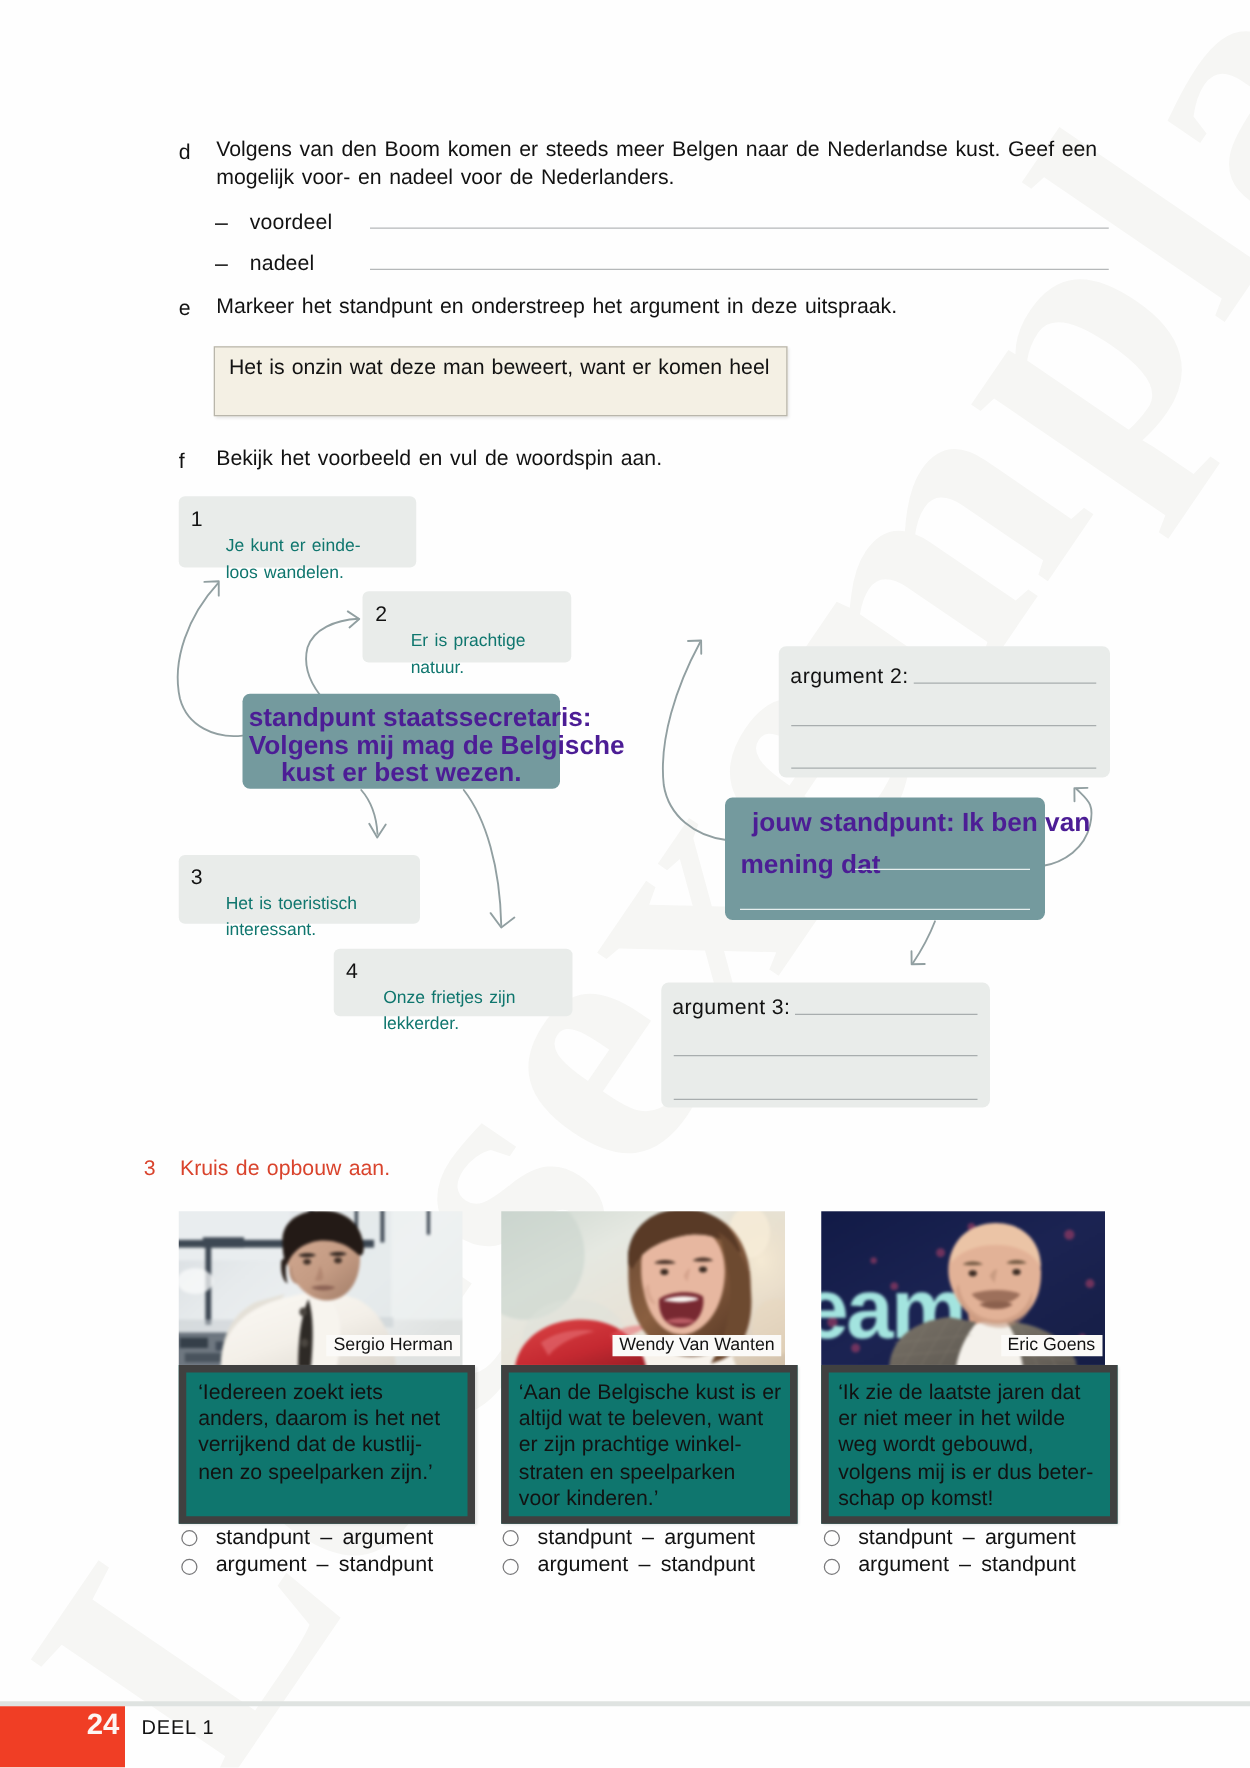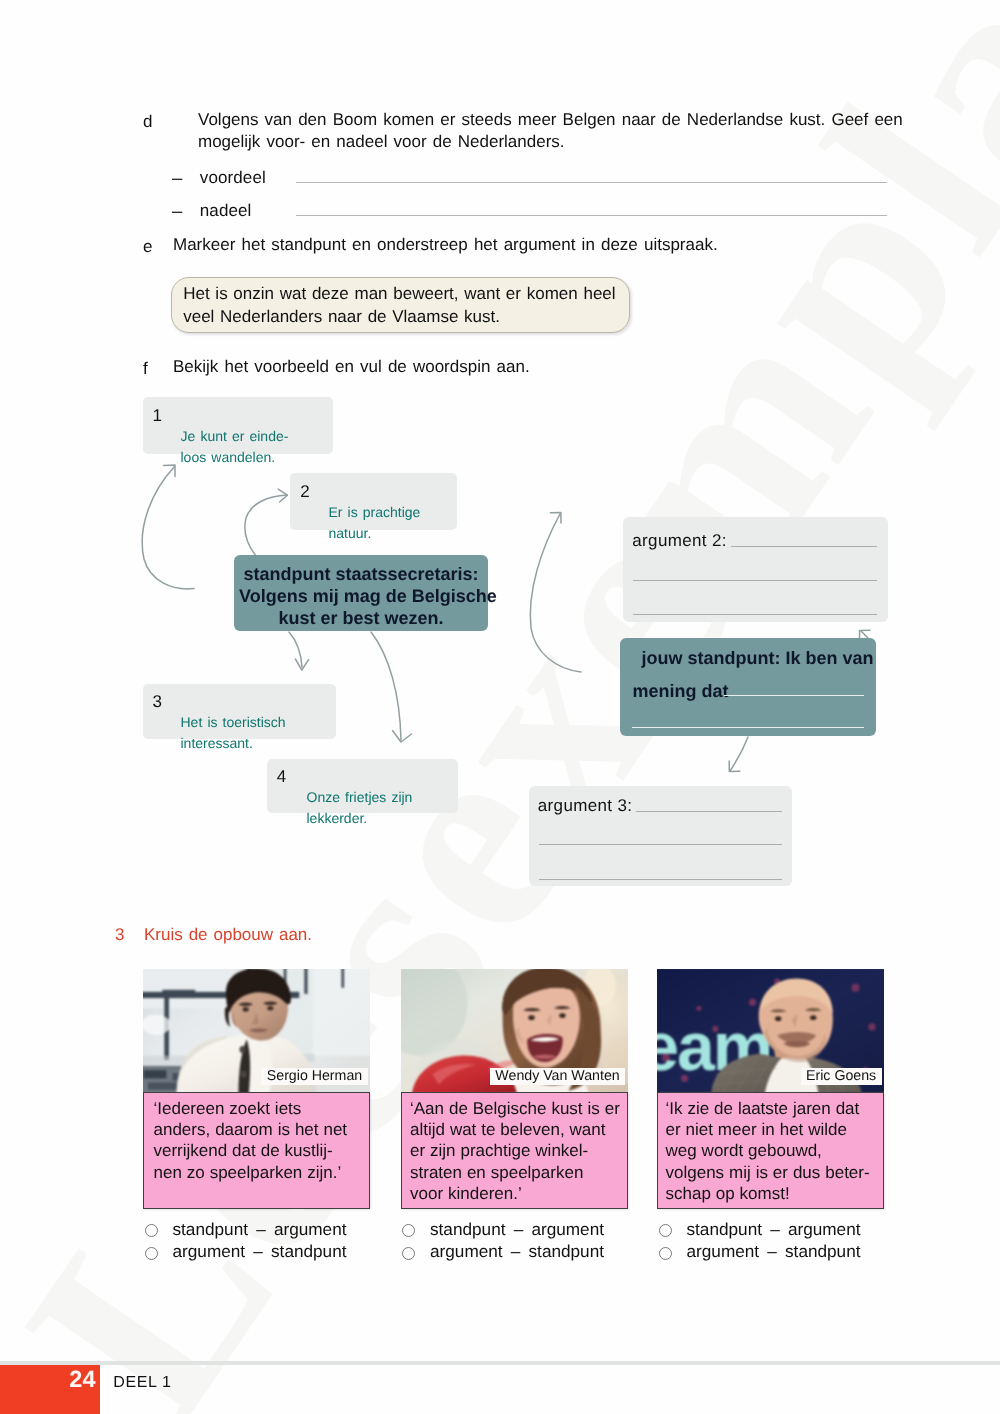--- a/index.html
+++ b/index.html
@@ -25,36 +25,36 @@
 
   
   #statement-box{position:absolute;background:#f4f0e4;border:1px solid #b9b6ab;
       box-shadow:1.5px 1.5px 2.5px rgba(0,0,0,.11);}
   #statement-box p{margin:0;font-size:17px;line-height:23.3px;color:#121212;word-spacing:1.0px;white-space:nowrap;}
 
   
   .wbox{position:absolute;background:#e9ecea;border-radius:5px;}
   .wbox .num{position:absolute;font-size:17px;color:#121212;}
   .wbox .txt{position:absolute;font-size:14px;line-height:21.2px;color:#0f766e;word-spacing:1.2px;white-space:nowrap;margin-top:20px;}
-  .tealbox{position:absolute;background:#749a9e;border-radius:6px;color:#0f172a;
-      font-weight:700;text-align:center;font-size:18px;line-height:21.9px;white-space:nowrap;margin-left:40px;}
+  .tealbox{position:absolute;background:#749a9e;border-radius:6px;color:#4c1d95;
+      font-weight:700;text-align:center;font-size:21px;line-height:21.9px;white-space:nowrap;}
   .argbox{position:absolute;background:#e9ecea;border-radius:6px;}
   .argbox .lbl{position:absolute;font-size:17px;color:#121212;letter-spacing:0.35px;}
   .argline{position:absolute;height:1px;background:#a8adae;}
   .arrowsvg{position:absolute;left:0;top:0;width:1000px;height:1414px;overflow:visible;}
 
   
   #ex3-num{position:absolute;font-size:17px;color:#d9432c;}
   #ex3-title{position:absolute;font-size:17px;color:#d9432c;word-spacing:1.2px;}
   .card{position:absolute;}
   .card .photo{position:absolute;left:0;top:0;overflow:hidden;}
   .card .photo svg{display:block;filter:blur(1.1px) saturate(.92);transform:scale(1.03);transform-origin:50% 50%;}
   .card .cap{position:absolute;background:#fbfaf8;font-size:14.2px;color:#121212;
       height:17px;line-height:17.4px;padding:0 5.3px;white-space:nowrap;}
-  .card .quote{position:absolute;background:#f9a8d4;border:1px solid #404040;
+  .card .quote{position:absolute;background:#0f766e;border:6px solid #404040;
       box-shadow:1.2px 1.2px 2px rgba(0,0,0,.10);}
   .card .quote p{margin:0;font-size:17px;line-height:21.4px;color:#121212;word-spacing:0.2px;white-space:nowrap;}
   .opt{position:absolute;font-size:17.2px;color:#121212;white-space:nowrap;word-spacing:3.4px;}
   .radio{position:absolute;width:11px;height:11px;border:1.4px solid #79797b;border-radius:50%;}
 
   
   #footer-rule{position:absolute;left:0;top:1361px;width:1000px;height:4px;background:#dfe3e1;}
   #footer-badge{position:absolute;left:0;top:1365px;width:100px;height:49px;background:#f03e25;}
   #footer-badge span{position:absolute;right:4.5px;top:3.2px;color:#fdf6f3;font-size:23.5px;font-weight:700;
       line-height:23px;font-family:"Liberation Sans",sans-serif;}
@@ -65,40 +65,39 @@
 
 <div id="watermark">
   <div id="wmwrap">
     <span>Leesexemplaar</span>
   </div>
 </div>
 
 <div class="page content">
 
   <div class="qletter" style="left:143px;top:112px;">d</div>
-  <div class="qtext" style="left:173px;top:109px;margin-left:25px;">
+  <div class="qtext" style="left:173px;top:109px;">
     <span>Volgens van den Boom komen er steeds meer Belgen naar de Nederlandse kust. Geef een</span><br>
     <span>mogelijk voor- en nadeel voor de Nederlanders.</span>
   </div>
 
   <div class="dash" style="left:172px;top:167px;font-size:18.5px;">–</div>
   <div class="qtext" style="left:199.8px;top:167px;letter-spacing:0.1px;">voordeel</div>
   <div class="ruleline" style="left:296px;top:182px;width:591px;"></div>
 
   <div class="dash" style="left:172px;top:200.3px;font-size:18.5px;">–</div>
   <div class="qtext" style="left:199.8px;top:200.3px;letter-spacing:0.1px;">nadeel</div>
   <div class="ruleline" style="left:296px;top:215px;width:591px;"></div>
 
   <div class="qletter" style="left:143px;top:237px;">e</div>
   <div class="qtext" style="left:173px;top:234px;width:700px;">Markeer het standpunt en onderstreep het argument in deze uitspraak.</div>
 
-  <div id="statement-box" style="left:171px;top:277px;width:457px;height:54px;border-radius:18px;">
+  <div id="statement-box" style="left:171px;top:277px;width:457px;height:54px;">
     <p style="position:absolute;left:11.2px;top:3.5px;">
       <span>Het is onzin wat deze man beweert, want er komen heel</span><br>
-      <span>veel Nederlanders naar de Vlaamse kust.</span>
     </p>
   </div>
 
   <div class="qletter" style="left:143px;top:359px;">f</div>
   <div class="qtext" style="left:173px;top:356px;width:700px;">Bekijk het voorbeeld en vul de woordspin aan.</div>
 
   <svg class="arrowsvg" viewBox="0 0 1000 1414" xmlns="http://www.w3.org/2000/svg">
     <g fill="none" stroke="#919fa1" stroke-width="1.5" stroke-linecap="round" stroke-linejoin="round">
 
       <path d="M194,588.5 C172,591 150,581 144,559 C137,528 151,492 174.5,466.5"></path>

